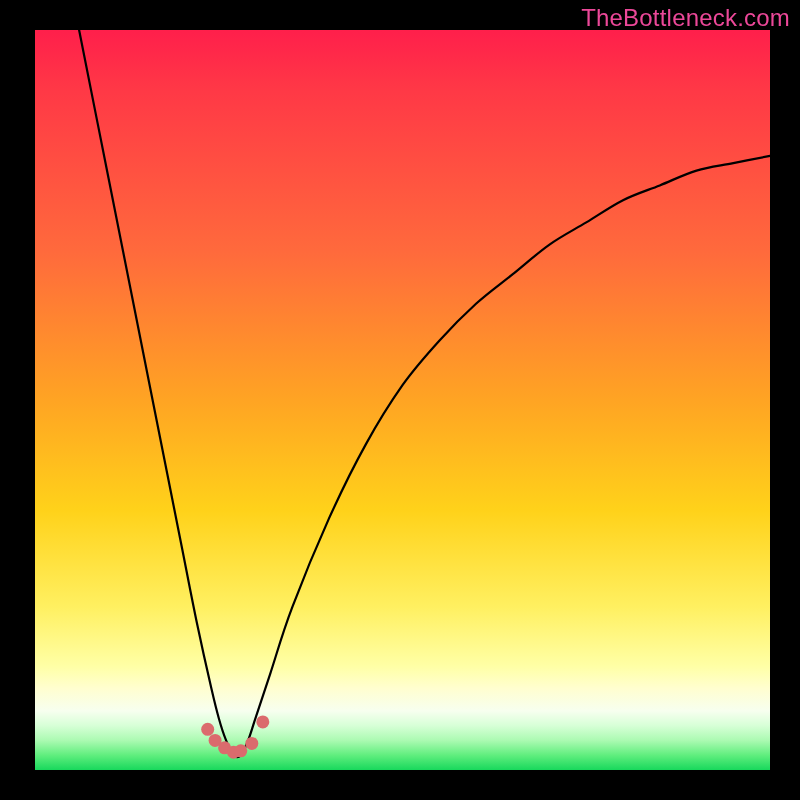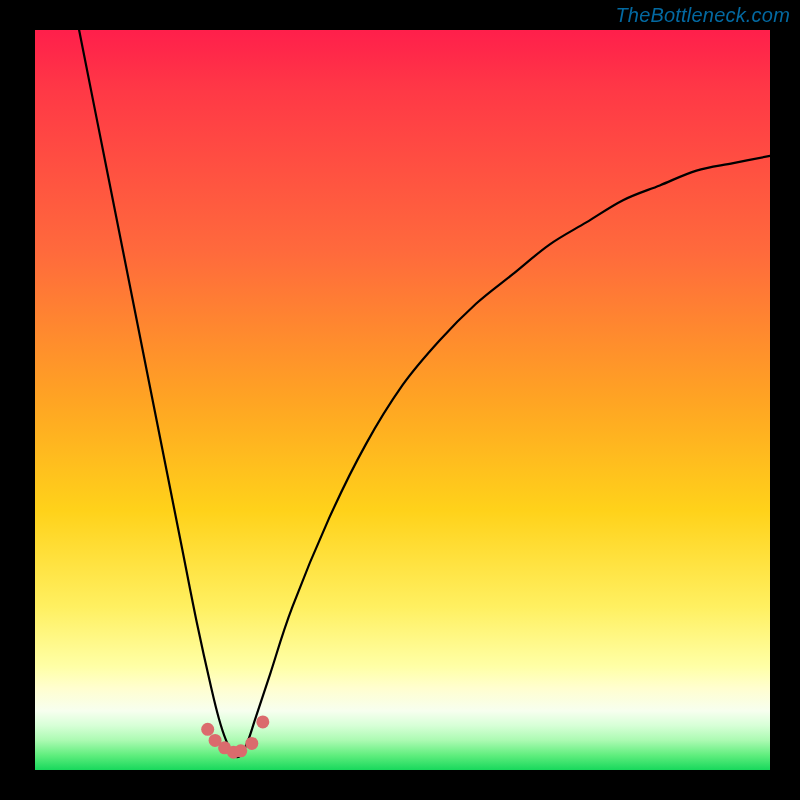--- a/index.html
+++ b/index.html
@@ -38,25 +38,24 @@
       #d7ffd7 94%,
       #abfab2 96%,
       #60ee7e 98%,
       #18d85c 100%
     );
   }
   .attribution {
     position: absolute;
     top: 4px;
     right: 10px;
-    color: #0369a1;
-    font-size: 20px;
+    color: #ec4899;
+    font-size: 24px;
     letter-spacing: 0.2px;
     user-select: none;
-    font-style: italic;
   }
   svg.curve {
     position: absolute;
     left: 0; top: 0;
     width: 100%;
     height: 100%;
     overflow: visible;
   }
 </style>
 </head>

